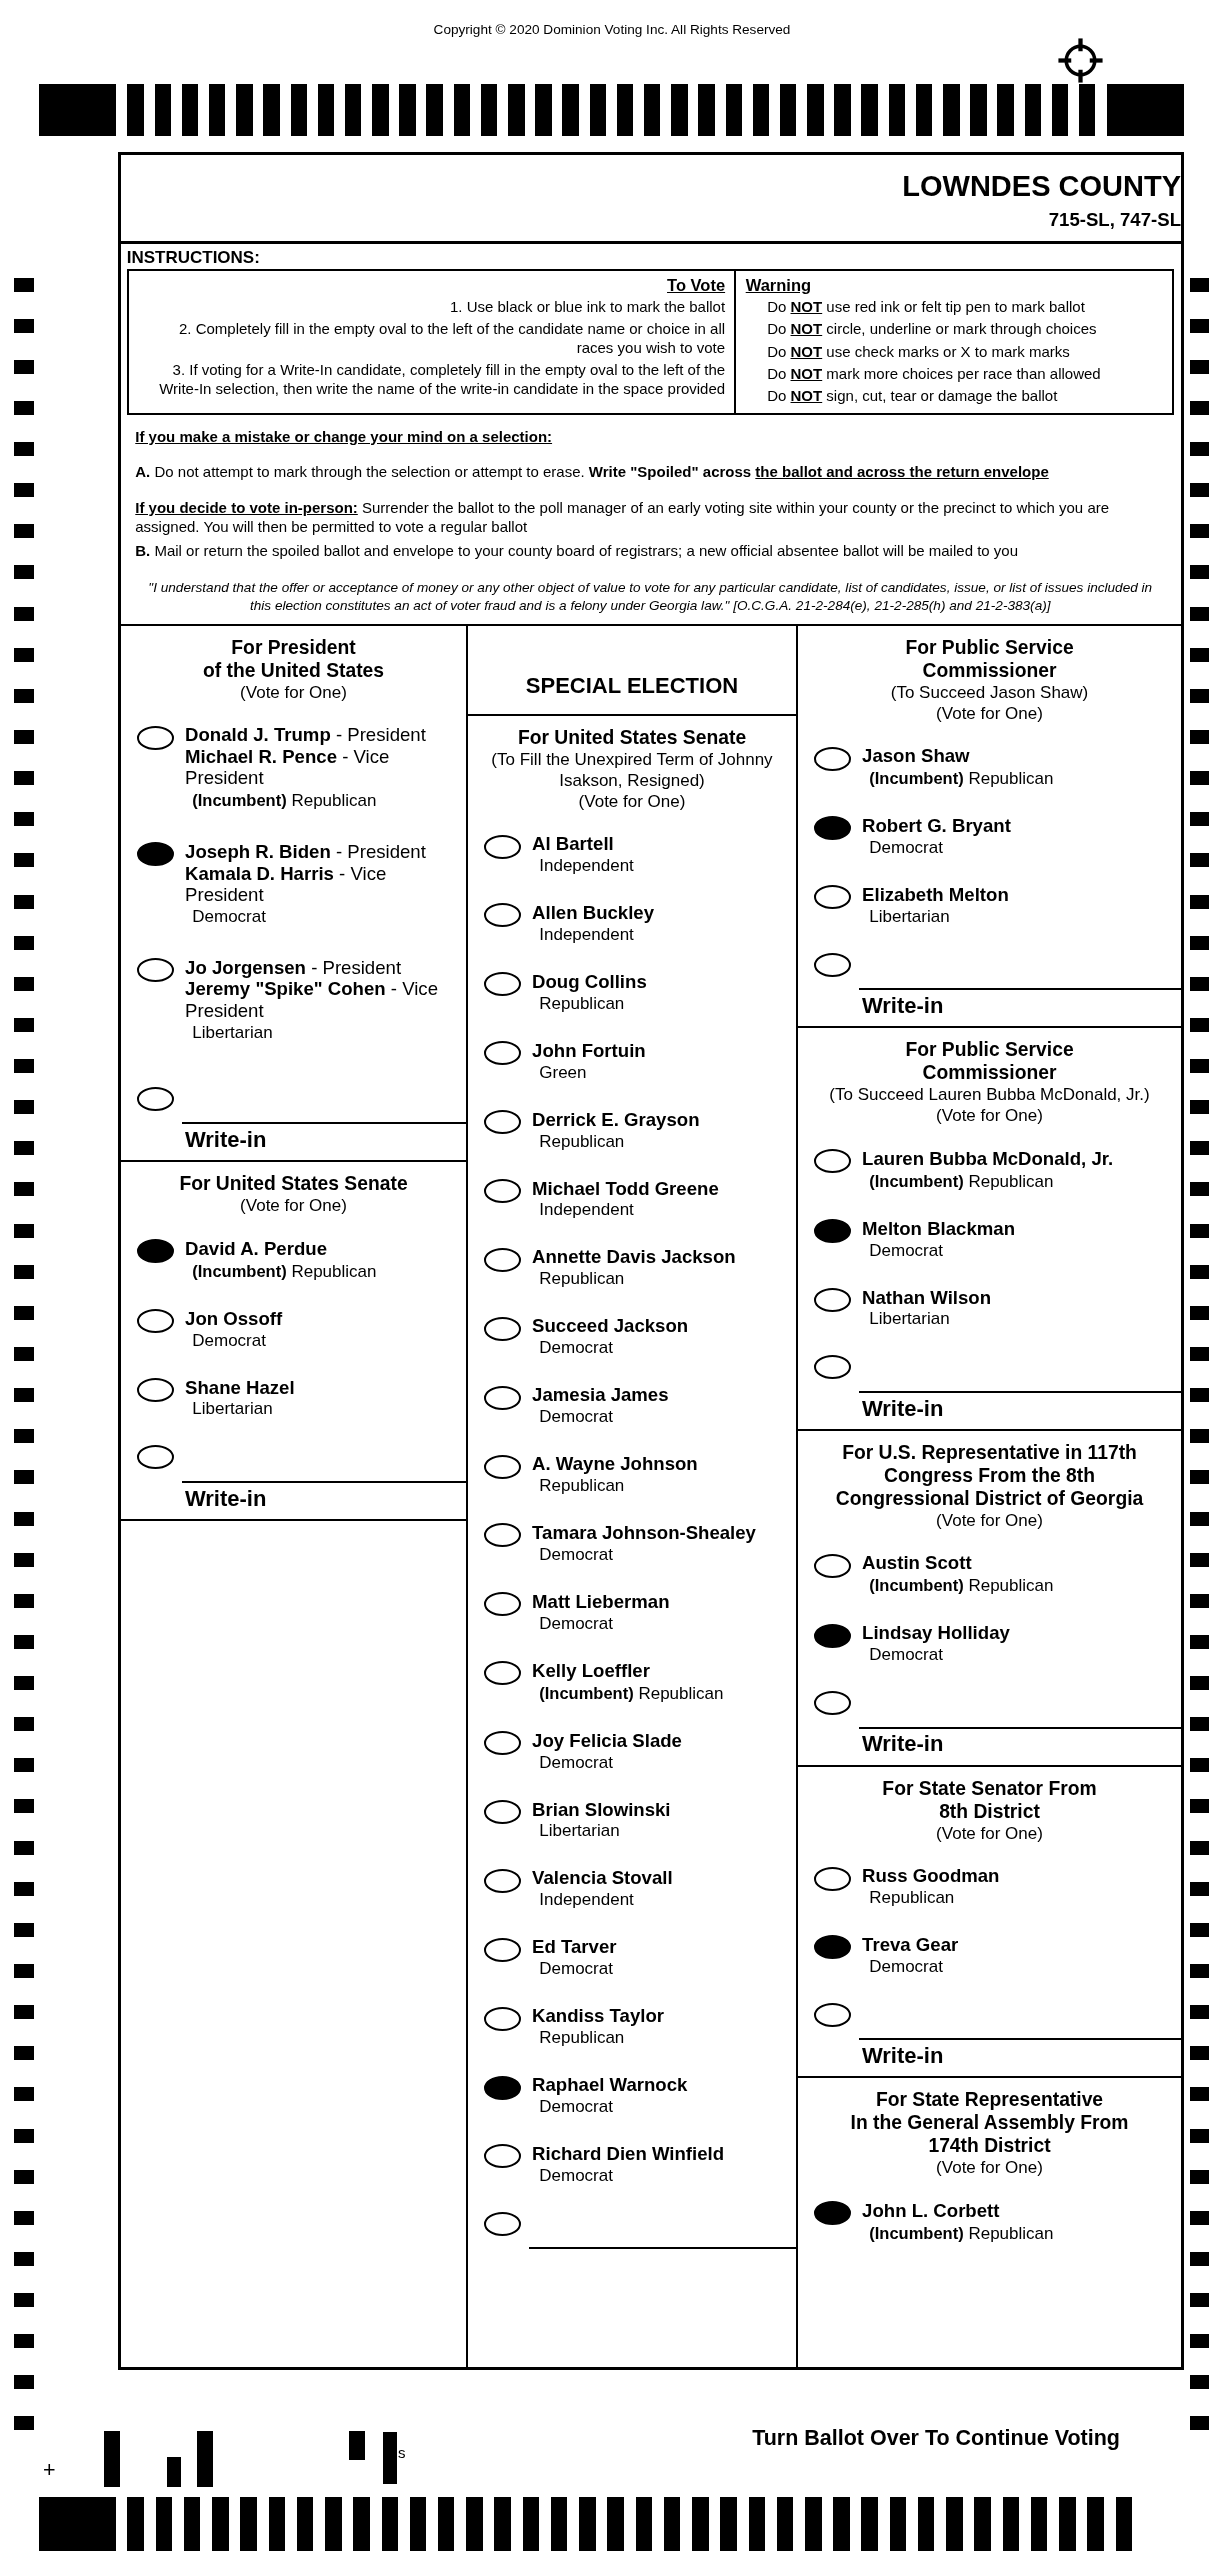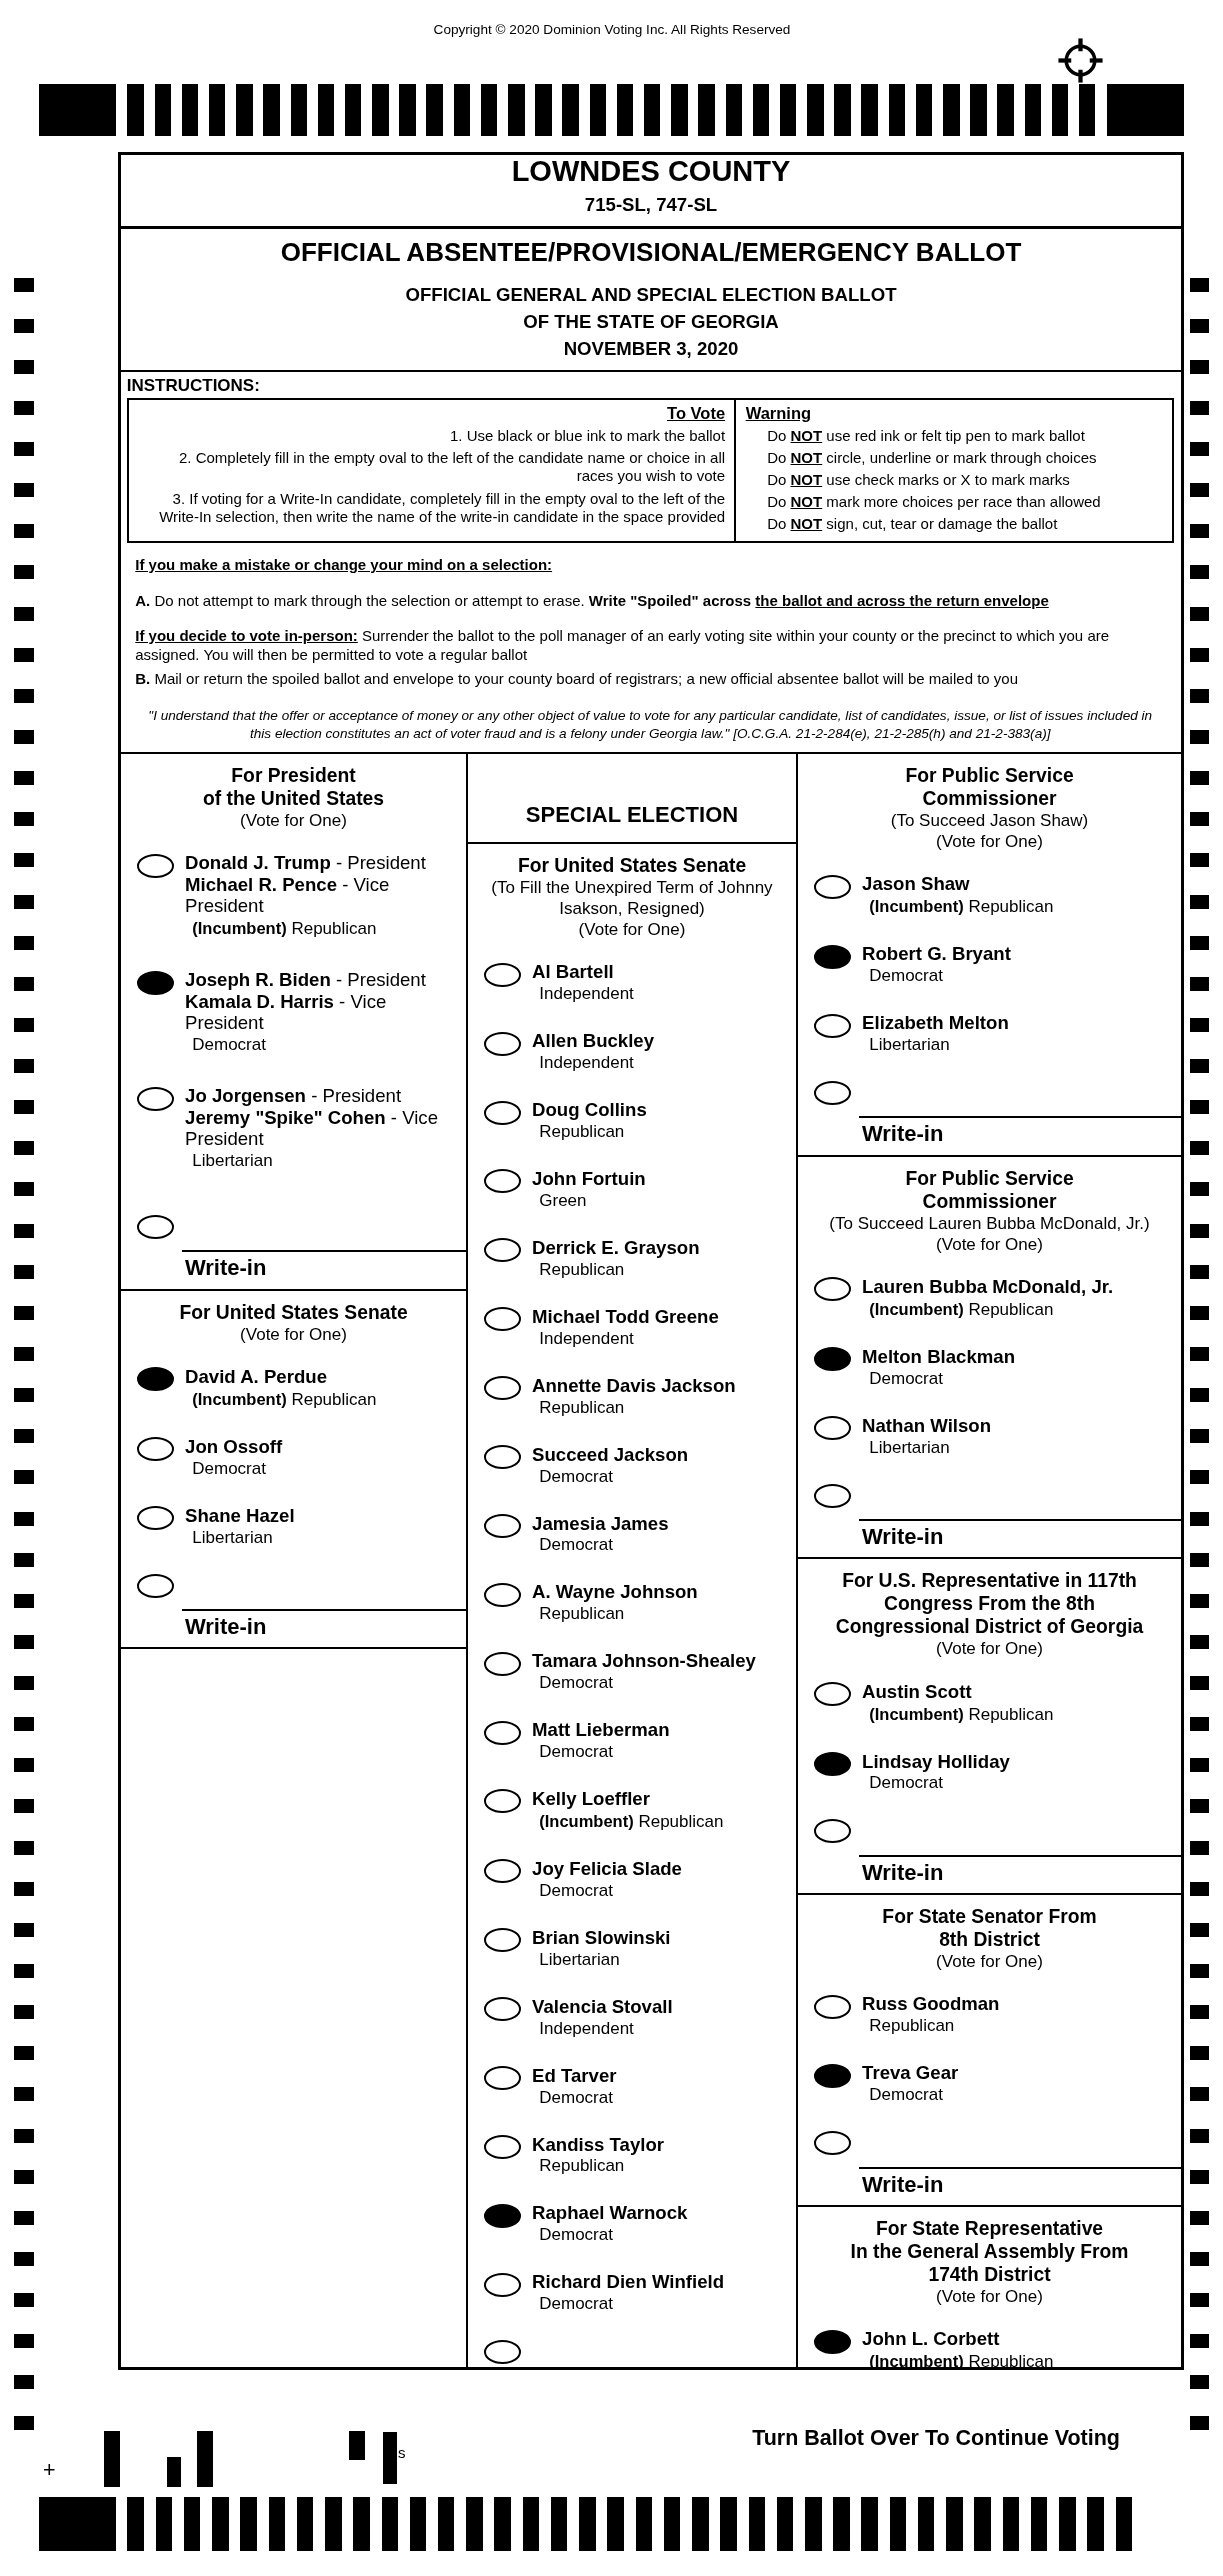--- a/index.html
+++ b/index.html
@@ -18,21 +18,21 @@
   .timing-bottom { top:2497px; left:39px; width:1105px; height:54px; }
   .tblock { width:77px; background:#000; flex:none; }
   .tbar-wrap { flex:1; display:flex; justify-content:space-between; padding:0 11.4px; }
   .tbar { width:16.5px; background:#000; flex:none; }
   .side-mark { position:absolute; width:19.3px; height:14.3px; background:#000; }
 
   
   .ballot-box { top:152px; left:118px; width:1066px; height:2218px;
     border:3.6px solid #000; display:flex; flex-direction:column; }
 
-  .hdr1 { border-bottom:3.6px solid #000; text-align:center; padding:0 0 10px; flex:none; }
+  .hdr1 { border-bottom:3.6px solid #000; text-align:right; padding:15px 0 10px; flex:none; }
   .county { font-size:29px; font-weight:bold; }
   .precinct { font-size:18.6px; font-weight:bold; margin-top:5.7px; }
   .hdr2 { border-bottom:2.9px solid #000; text-align:center; padding:8.6px 0 10px; flex:none; }
   .ballot-type { font-size:26px; font-weight:bold; }
   .elect-line { font-size:18.6px; font-weight:bold; margin-top:5px; }
   .elect-line.first { margin-top:15.7px; }
 
   .instr { flex:none; padding:4.3px 7.2px 0 5.7px; }
   .instr-label { font-size:17px; font-weight:bold; }
   .iv-box { border:2.9px solid #000; display:flex; margin-top:1.4px; }
@@ -134,26 +134,20 @@
       <div class="tbar"></div>
       <div class="tbar"></div>
     </div>
   <div class="tblock"></div>
 </div>
 
 <div class="abs ballot-box">
   <div class="hdr1">
     <div class="county">LOWNDES COUNTY</div>
     <div class="precinct">715-SL, 747-SL</div>
-  </div>
-  <div class="hdr2">
-    <div class="ballot-type">OFFICIAL ABSENTEE/PROVISIONAL/EMERGENCY BALLOT</div>
-    <div class="elect-line first">OFFICIAL GENERAL AND SPECIAL ELECTION BALLOT</div>
-    <div class="elect-line">OF THE STATE OF GEORGIA</div>
-    <div class="elect-line">NOVEMBER 3, 2020</div>
   </div>
 
   <div class="instr">
     <div class="instr-label">INSTRUCTIONS:</div>
     <div class="iv-box">
       <div class="iv-left">
         <div class="iv-title">To Vote</div>
         <div id="tovote-items">
             <div class="iv-item">1. Use black or blue ink to mark the ballot</div>
             <div class="iv-item">2. Completely fill in the empty oval to the left of the candidate name or choice in all races you wish to vote</div>

